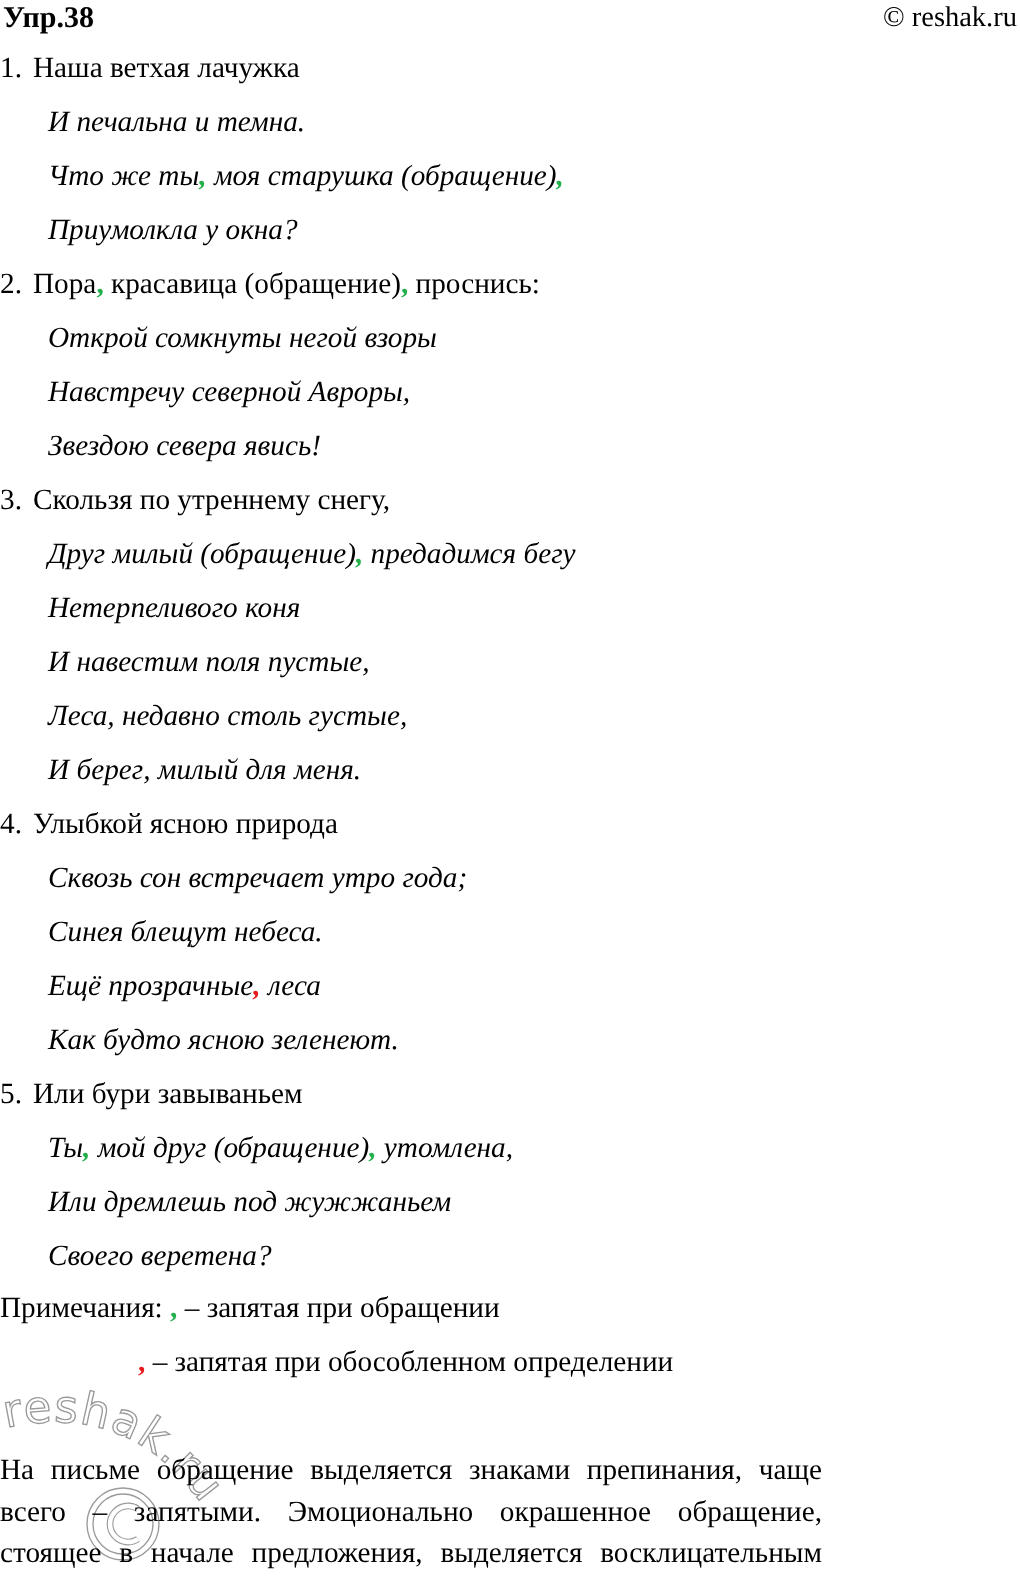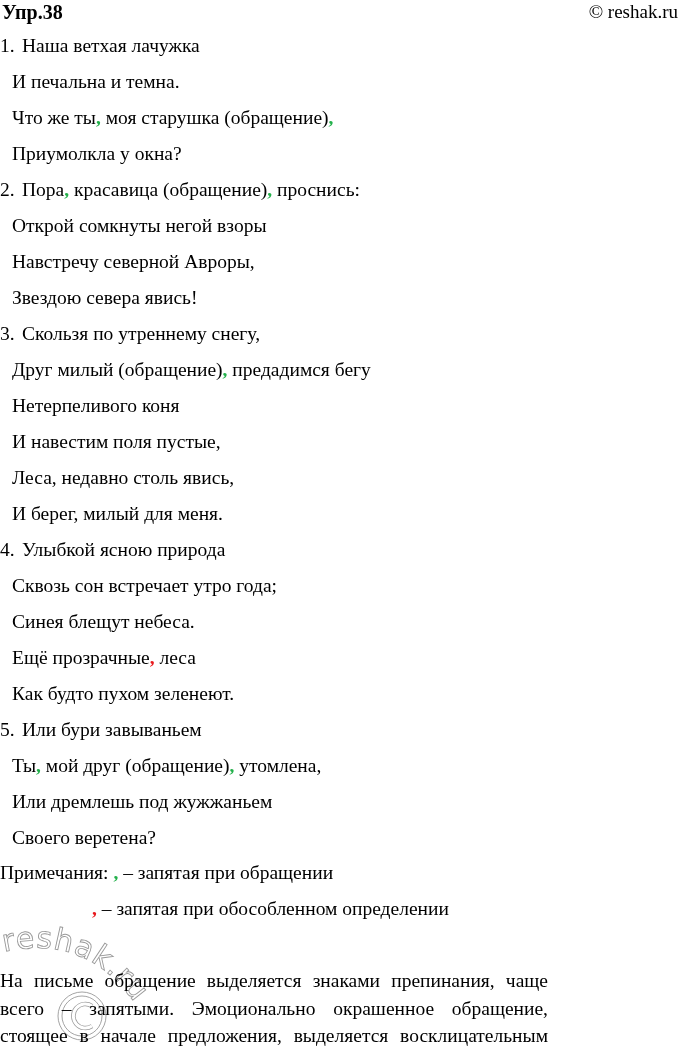--- a/index.html
+++ b/index.html
@@ -14,21 +14,21 @@
     }
     .copyright {
       position: absolute; right: 2px; top: 0px;
       font-size: 19px; line-height: 24px;
     }
     .poems { position: absolute; left: 0; top: 33px; width: 680px; }
     .line {
       height: 36px; line-height: 26px; white-space: pre;
     }
     .line .num { display: inline-block; width: 22px; }
-    .line.indent { padding-left: 12px; }
+    .line.indent { padding-left: 32px; font-style: italic; }
     .c-green { color: #22b04a; font-weight: bold; }
     .c-red { color: #e8191d; font-weight: bold; }
     .notes { position: absolute; left: 0; top: 862px; width: 552px; }
     .note-line { height: 36px; line-height: 22px; white-space: pre; }
     .note2 { padding-left: 92px; }
     .paragraph {
       position: absolute; left: 0; top: 967px; width: 548px;
       line-height: 27.5px; text-align: justify; text-align-last: left;
       font-size: 19.5px;
     }
@@ -46,27 +46,27 @@
     <div class="line indent"><span>Что же ты</span><span class="c-green">,</span><span> моя старушка (обращение)</span><span class="c-green">,</span></div>
     <div class="line indent"><span>Приумолкла у окна?</span></div>
     <div class="line"><span class="num">2.</span><span>Пора</span><span class="c-green">,</span><span> красавица (обращение)</span><span class="c-green">,</span><span> проснись:</span></div>
     <div class="line indent"><span>Открой сомкнуты негой взоры</span></div>
     <div class="line indent"><span>Навстречу северной Авроры,</span></div>
     <div class="line indent"><span>Звездою севера явись!</span></div>
     <div class="line"><span class="num">3.</span><span>Скользя по утреннему снегу,</span></div>
     <div class="line indent"><span>Друг милый (обращение)</span><span class="c-green">,</span><span> предадимся бегу</span></div>
     <div class="line indent"><span>Нетерпеливого коня</span></div>
     <div class="line indent"><span>И навестим поля пустые,</span></div>
-    <div class="line indent"><span>Леса, недавно столь явись,</span></div>
+    <div class="line indent"><span>Леса, недавно столь густые,</span></div>
     <div class="line indent"><span>И берег, милый для меня.</span></div>
     <div class="line"><span class="num">4.</span><span>Улыбкой ясною природа</span></div>
     <div class="line indent"><span>Сквозь сон встречает утро года;</span></div>
     <div class="line indent"><span>Синея блещут небеса.</span></div>
     <div class="line indent"><span>Ещё прозрачные</span><span class="c-red">,</span><span> леса</span></div>
-    <div class="line indent"><span>Как будто пухом зеленеют.</span></div>
+    <div class="line indent"><span>Как будто ясною зеленеют.</span></div>
     <div class="line"><span class="num">5.</span><span>Или бури завываньем</span></div>
     <div class="line indent"><span>Ты</span><span class="c-green">,</span><span> мой друг (обращение)</span><span class="c-green">,</span><span> утомлена,</span></div>
     <div class="line indent"><span>Или дремлешь под жужжаньем</span></div>
     <div class="line indent"><span>Своего веретена?</span></div>
   </div>
 
 <div class="notes">
   <div class="note-line"><span>Примечания: </span><span class="c-green">,</span><span> – запятая при обращении</span></div>
   <div class="note-line note2"><span class="c-red">,</span><span> – запятая при обособленном определении</span></div>
 </div>

